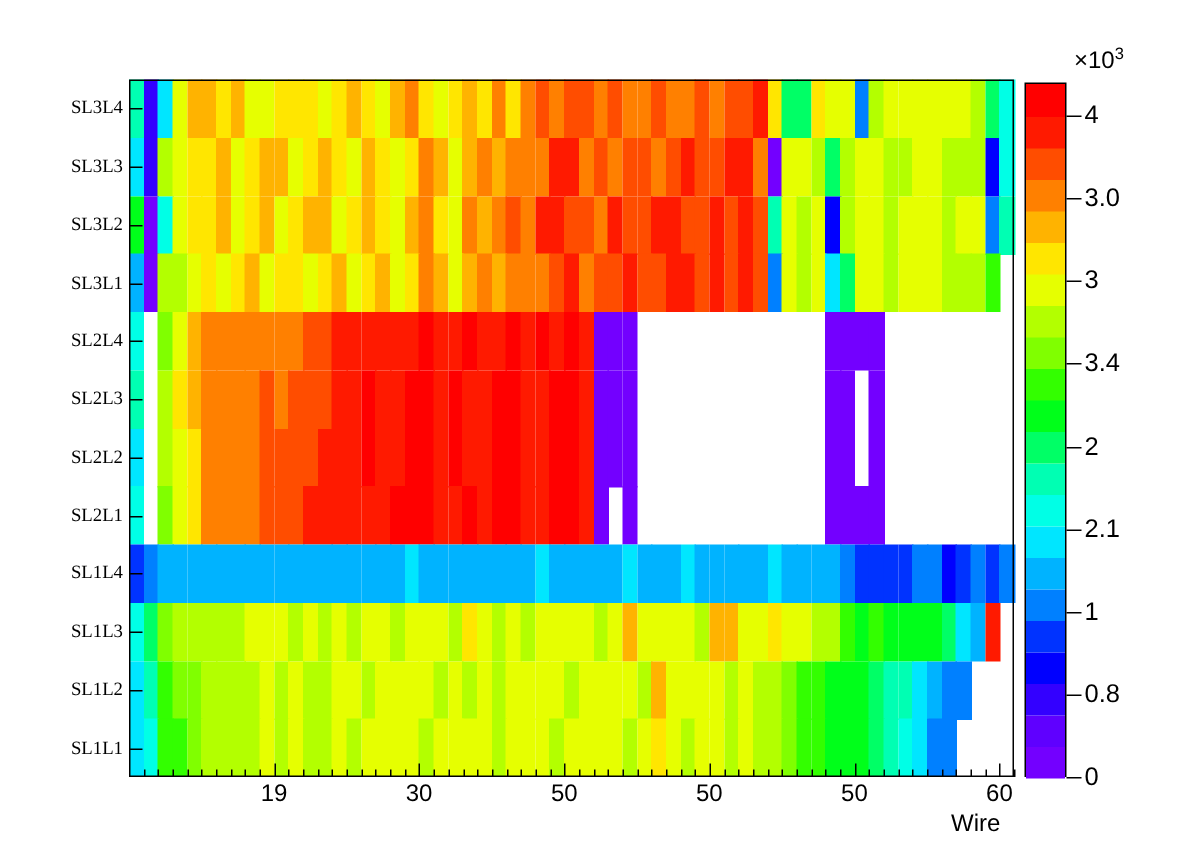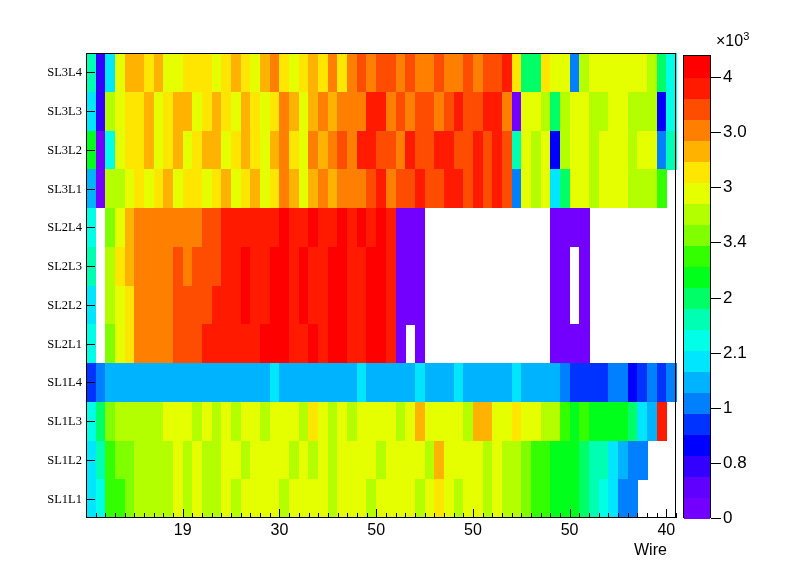--- a/index.html
+++ b/index.html
@@ -814,14 +814,14 @@
     <div class="xtick" style="left:637.3px;top:513px;height:5px;"></div>
     <div class="xtick" style="left:647.0px;top:513px;height:5px;"></div>
     <div class="xtick" style="left:656.7px;top:513px;height:5px;"></div>
     <div class="xtick" style="left:666.3px;top:509px;height:9px;"></div>
     <div class="xtick" style="left:676.0px;top:513px;height:5px;"></div>
     <div class="xnum" style="left:182.7px;">19</div>
     <div class="xnum" style="left:279.4px;">30</div>
     <div class="xnum" style="left:376.2px;">50</div>
     <div class="xnum" style="left:472.9px;">50</div>
     <div class="xnum" style="left:569.6px;">50</div>
-    <div class="xnum" style="left:666.3px;">40</div>
+    <div class="xnum" style="left:666.3px;">60</div>
   </div>
 
 </body></html>

